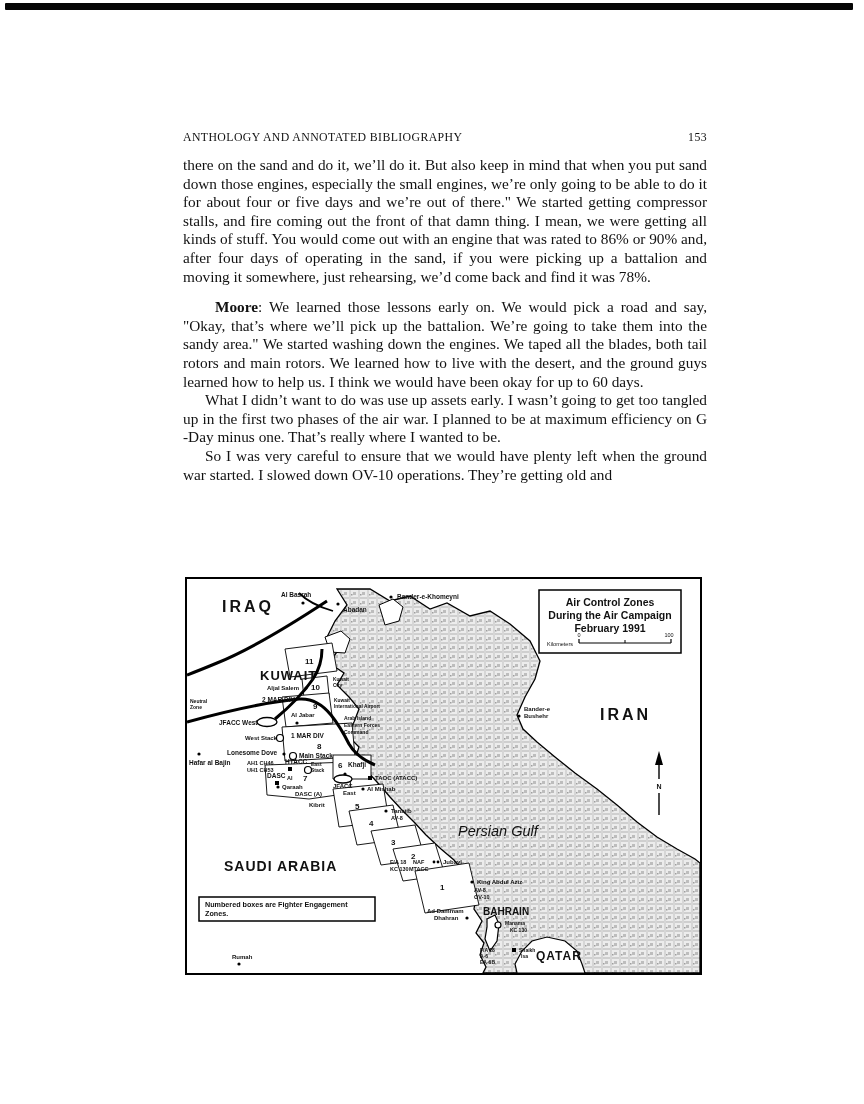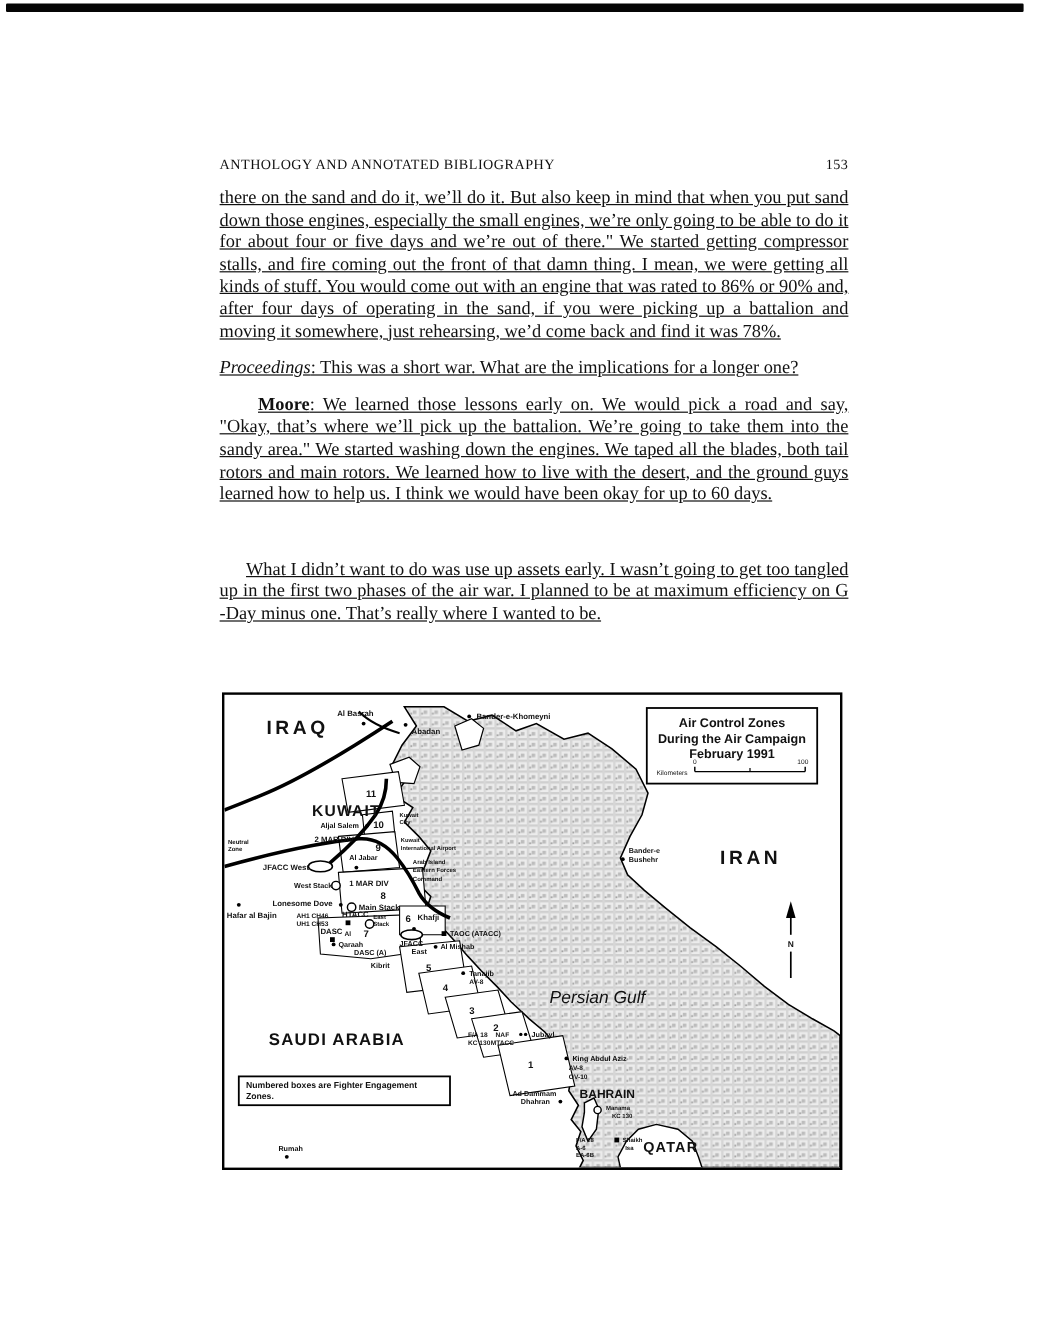--- a/index.html
+++ b/index.html
@@ -1,43 +1,43 @@
 <!DOCTYPE html>
 <html><head>
 <meta charset="utf-8">
 <style>
   html,body{margin:0;padding:0;background:#ffffff;}
   body{width:864px;height:1104px;position:relative;font-family:"Liberation Serif",serif;color:#111;overflow:hidden;}
   .scan-bar{position:absolute;top:3px;left:5px;width:848px;height:7px;background:#050505;border-radius:1px;}
   .header-row{position:absolute;top:130px;left:183px;width:524px;display:flex;justify-content:space-between;align-items:flex-start;font-size:11.8px;letter-spacing:.4px;}
   .text-block{position:absolute;top:156px;left:183px;width:524px;text-align:justify;}
-  .body-par{margin:0;font-size:15.3px;line-height:18.6px;text-decoration:underline;}
+  .body-par{margin:0;font-size:15.3px;line-height:18.6px;}
   .body-par.gap{margin-bottom:12px;}
-  .body-par.indent{text-indent:22px;margin-top:44px;}
+  .body-par.indent{text-indent:22px;}
   .lead-italic{font-style:italic;}
   .lead-bold{font-weight:bold;margin-left:32px;}
   .map-frame{position:absolute;left:185px;top:577px;width:513px;height:394px;border:2px solid #000;background:#fff;}
   .map-frame svg{display:block;width:513px;height:394px;}
   svg text{font-family:"Liberation Sans",sans-serif;fill:#111;}
 </style>
 </head>
 <body>
 
 <div class="scan-bar"></div>
 
 <div class="header-row">
   <span>ANTHOLOGY AND ANNOTATED BIBLIOGRAPHY</span>
   <span>153</span>
 </div>
 
 <div class="text-block">
     <p class="body-par gap">there on the sand and do it, we’ll do it.  But also keep in mind that when you put sand down those engines, especially the small engines, we’re only going to be able to do it for about four or five days and we’re out of there."  We started getting compressor stalls, and fire coming out the front of that damn thing.  I mean, we were getting all kinds of stuff.  You would come out with an engine that was rated to 86% or 90% and, after four days of operating in the sand, if you were picking up a battalion and moving it somewhere, just rehearsing, we’d come back and find it was 78%.</p>
-    <p class="body-par gap"><span class="lead-italic">Proceedings</span>: This was a short war.  What are the implications for a longer one?</p>
     <p class="body-par"><span class="lead-bold">Moore</span>: We learned those lessons early on.  We would pick a road and say, "Okay, that’s where we’ll pick up the battalion.  We’re going to take them into the sandy area."  We started washing down the engines.  We taped all the blades, both tail rotors and main rotors.  We learned how to live with the desert, and the ground guys learned how to help us.  I think we would have been okay for up to 60 days.</p>
     <p class="body-par indent">What I didn’t want to do was use up assets early.  I wasn’t going to get too tangled up in the first two phases of the air war.  I planned to be at maximum efficiency on G -Day minus one.  That’s really where I wanted to be.</p>
+    <p class="body-par indent">So I was very careful to ensure that we would have plenty left when the ground war started. I slowed down OV-10 operations.  They’re getting old and</p>
   </div>
 
 <div class="map-frame">
 <svg viewBox="0 0 513 394">
   <defs>
     <pattern id="gulfhatch" width="9" height="9" patternUnits="userSpaceOnUse">
       <rect width="9" height="9" fill="#ececec"></rect>
       <rect width="9" height="2" y="0" fill="#cfcfcf"></rect>
       <rect width="2" height="9" x="0" fill="#d6d6d6"></rect>
       <rect x="4" y="4" width="3" height="3" fill="#bdbdbd"></rect>

